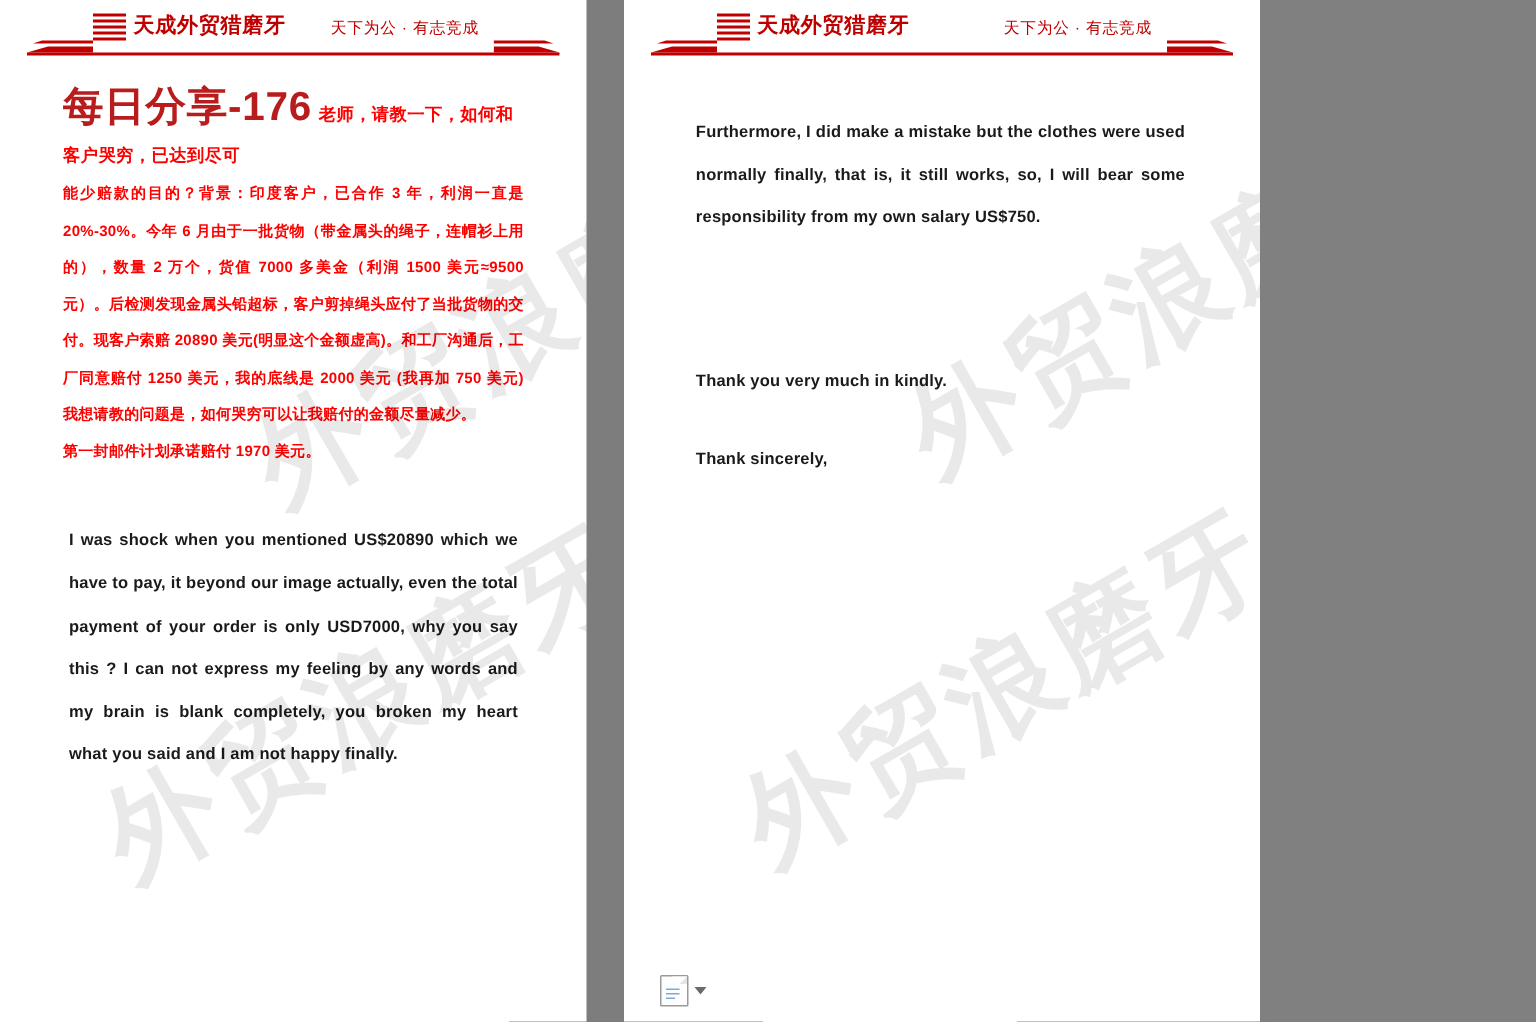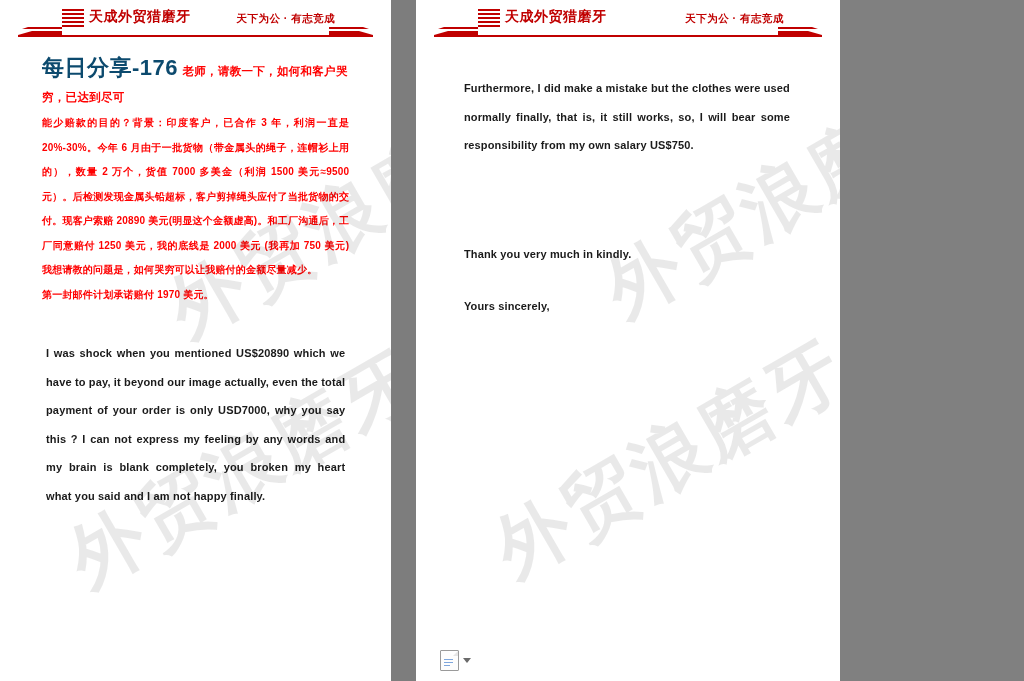--- a/index.html
+++ b/index.html
@@ -83,24 +83,24 @@
   .logo-mark i:nth-child(5) { top: 16px; width: 22px;}
   .brand-text {
     font-size: 14px;
     font-weight: bold;
     color: #c00000;
     letter-spacing: 0.5px;
     white-space: nowrap;
   }
   .slogan {
     position: absolute;
-    right: 38px;
+    right: 54px;
     top: 6px;
     font-size: 10.5px;
-    font-weight: bold;
+    font-weight: normal;
     color: #c00000;
     letter-spacing: 0.5px;
     white-space: nowrap;
   }
   .swoosh-left, .swoosh-right {
     position: absolute;
     bottom: 4px;
     width: 44px;
     height: 18px;
     overflow: hidden;
@@ -116,23 +116,23 @@
   }
   .body-area-right {
     position: relative;
     padding: 30px 46px 0 44px;
   }
   .title-line {
     margin: 6px 0 4px 0;
     line-height: 1.45;
   }
   .doc-title {
-    font-size: 22px;
-    font-weight: bold;
-    color: #0c4a6e;
+    font-size: 27px;
+    font-weight: bold;
+    color: #b91c1c;
     letter-spacing: 0.5px;
   }
   .title-tail {
     font-size: 11.5px;
     font-weight: bold;
     color: #ff0000;
     letter-spacing: 0.3px;
   }
   p.cn {
     margin: 0 0 0 0;
@@ -318,21 +318,21 @@
 
       <div class="blank-line big"></div>
 
 
       <div class="blank-line big"></div>
 
       <p class="en">Thank you very much in kindly.</p>
 
       <div class="blank-line small"></div>
 
-      <p class="en">Yours sincerely,</p>
+      <p class="en">Thank sincerely,</p>
 
       <div class="blank-line small"></div>
 
     </div>
 
     <div class="page-obj">
       <span class="obj-icon">
         <i></i>
           <i></i>
           <i></i>

